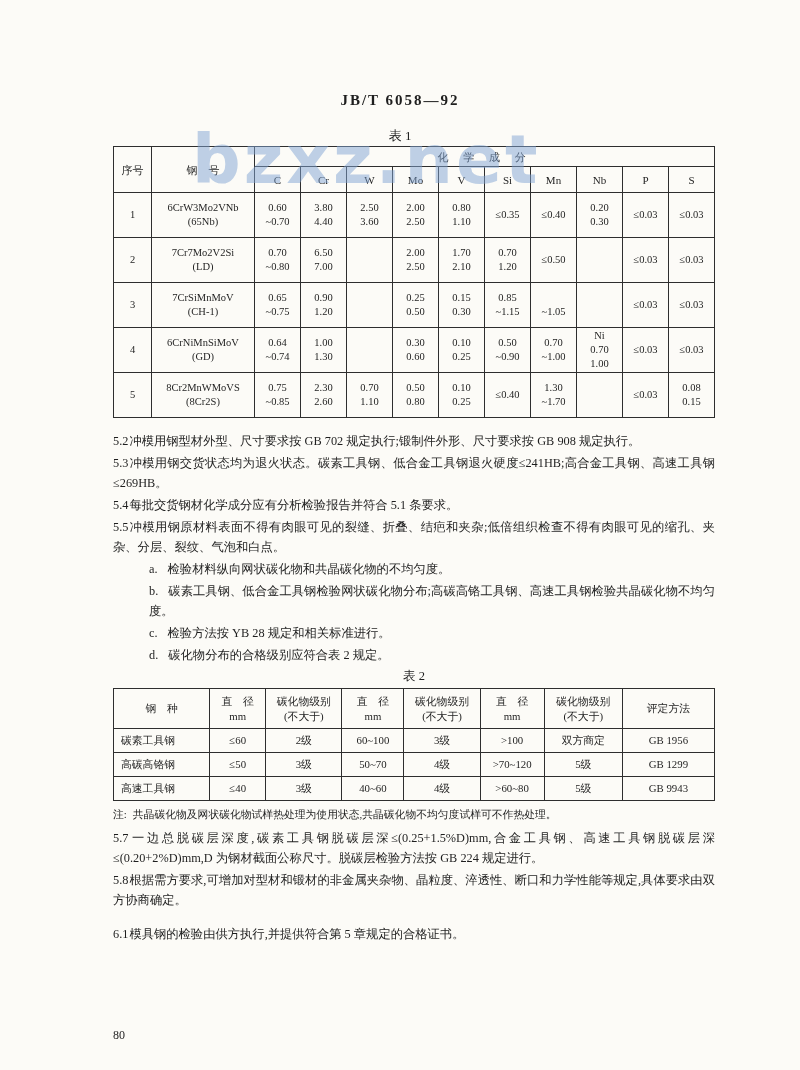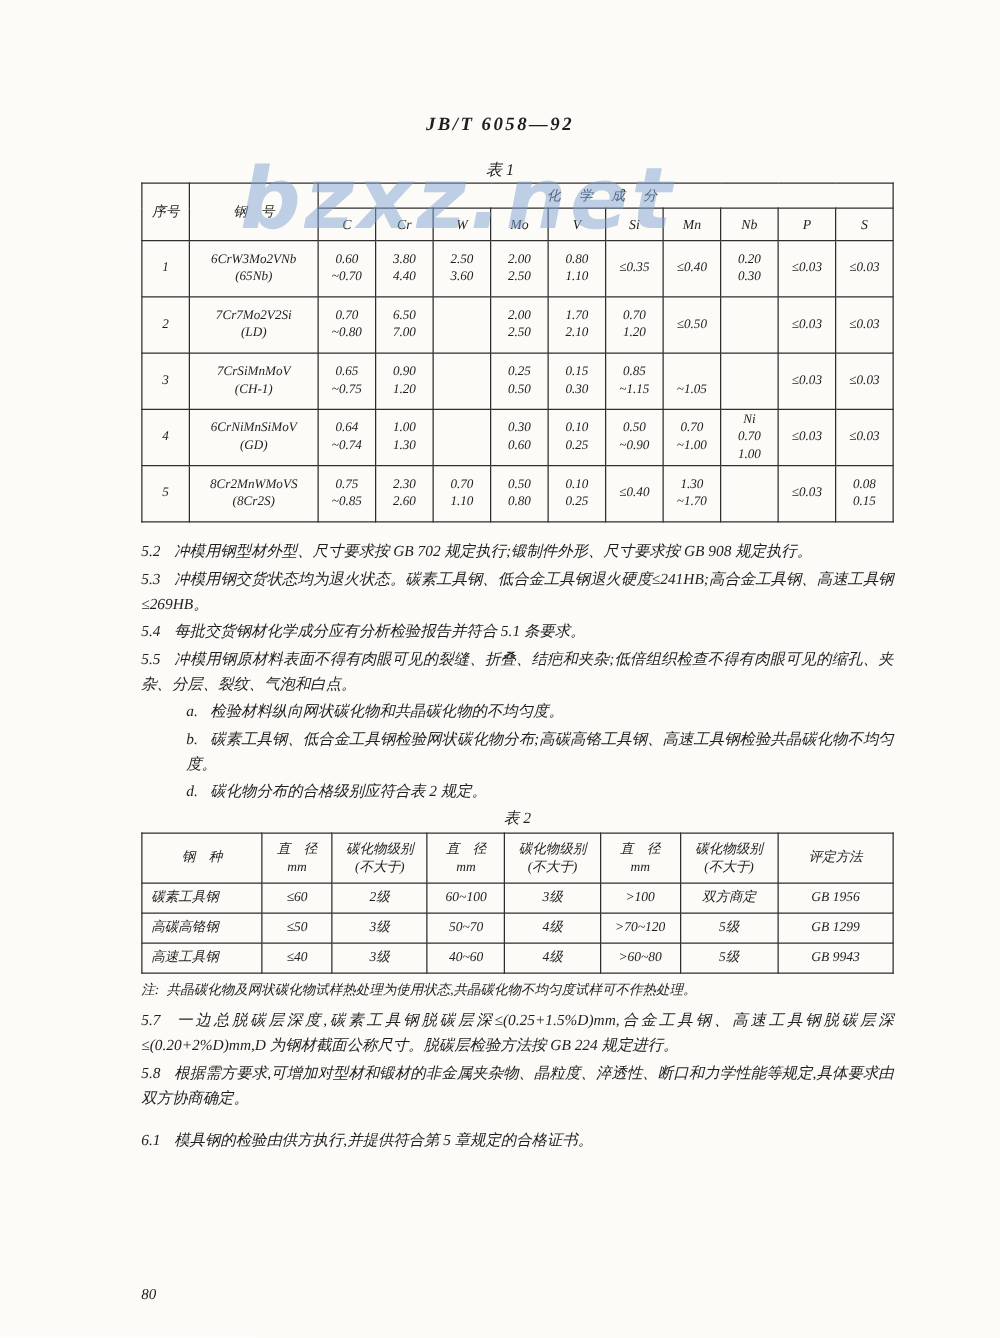--- a/index.html
+++ b/index.html
@@ -2,21 +2,20 @@
 <html><head>
 <meta charset="utf-8">
 <style>
   * { margin:0; padding:0; box-sizing:border-box; }
   html,body { background:#ffffff; }
   .page {
     position:relative; width:800px; height:1070px;
     background:#fcfbf7; overflow:hidden;
     font-family:"Liberation Serif","DejaVu Serif",serif;
     color:#1e1e1e;
-    font-style:italic;
   }
   .doc-no {
     position:absolute; top:92px; left:0; width:100%;
     text-align:center; font-size:15px; font-weight:bold; letter-spacing:2px;
   }
   .t1-caption {
     position:absolute; top:127px; left:0; width:100%;
     text-align:center; font-size:13px;
   }
   .watermark {
@@ -37,21 +36,21 @@
   .t1 thead tr.chem-row th { height:20px; letter-spacing:6px; font-size:11px; }
   .t1 thead tr.el-row th { height:26px; font-size:11px; }
   .t1 tbody td { height:45px; }
   .t1 td.steel { font-size:10.5px; }
   .flow {
     position:absolute; left:113px; top:431px; width:602px;
   }
   .sec {
     font-size:12.3px; line-height:20px; text-align:justify; margin-bottom:2px;
   }
-  .sec .num { margin-right:11px; }
+  .sec .num { margin-right:1px; }
   .sec.sub { padding-left:36px; }
   .sec.sub .num { margin-right:10px; }
   .t2-caption { text-align:center; font-size:12.5px; margin:3px 0 3px 0; }
   .t2 { width:100%; font-size:10.8px; }
   .t2 th, .t2 td {
     border:1px solid #2e2e2e; text-align:center; vertical-align:middle;
     white-space:pre-line; line-height:15px; font-weight:normal; padding:2px 0;
   }
   .t2 thead th { height:40px; }
   .t2 tbody td { height:24px; }
@@ -220,20 +219,21 @@
   </table>
 
   <div class="flow">
 
     <p class="sec"><span class="num">5.2</span><span>冲模用钢型材外型、尺寸要求按 GB 702 规定执行;锻制件外形、尺寸要求按 GB 908 规定执行。</span></p>
     <p class="sec"><span class="num">5.3</span><span>冲模用钢交货状态均为退火状态。碳素工具钢、低合金工具钢退火硬度≤241HB;高合金工具钢、高速工具钢≤269HB。</span></p>
     <p class="sec"><span class="num">5.4</span><span>每批交货钢材化学成分应有分析检验报告并符合 5.1 条要求。</span></p>
     <p class="sec"><span class="num">5.5</span><span>冲模用钢原材料表面不得有肉眼可见的裂缝、折叠、结疤和夹杂;低倍组织检查不得有肉眼可见的缩孔、夹杂、分层、裂纹、气泡和白点。</span></p>
     <p class="sec sub"><span class="num">a.</span><span>检验材料纵向网状碳化物和共晶碳化物的不均匀度。</span></p>
     <p class="sec sub"><span class="num">b.</span><span>碳素工具钢、低合金工具钢检验网状碳化物分布;高碳高铬工具钢、高速工具钢检验共晶碳化物不均匀度。</span></p>
+    <p class="sec sub"><span class="num">c.</span><span>检验方法按 YB 28 规定和相关标准进行。</span></p>
     <p class="sec sub"><span class="num">d.</span><span>碳化物分布的合格级别应符合表 2 规定。</span></p>
 
     <div class="t2-caption">表 2</div>
 
     <table class="t2">
       <colgroup>
         <col style="width:96px">
           <col style="width:56px">
           <col style="width:76px">
           <col style="width:62px">

